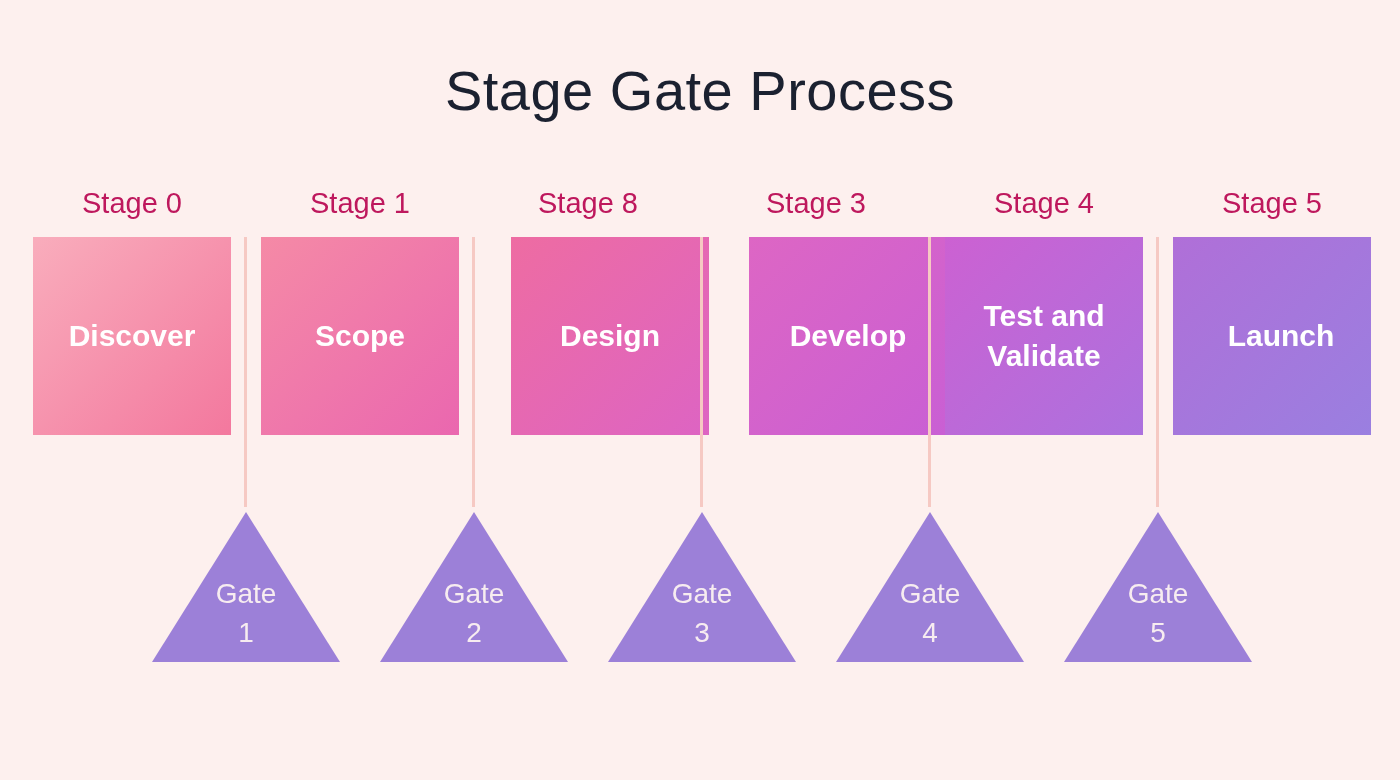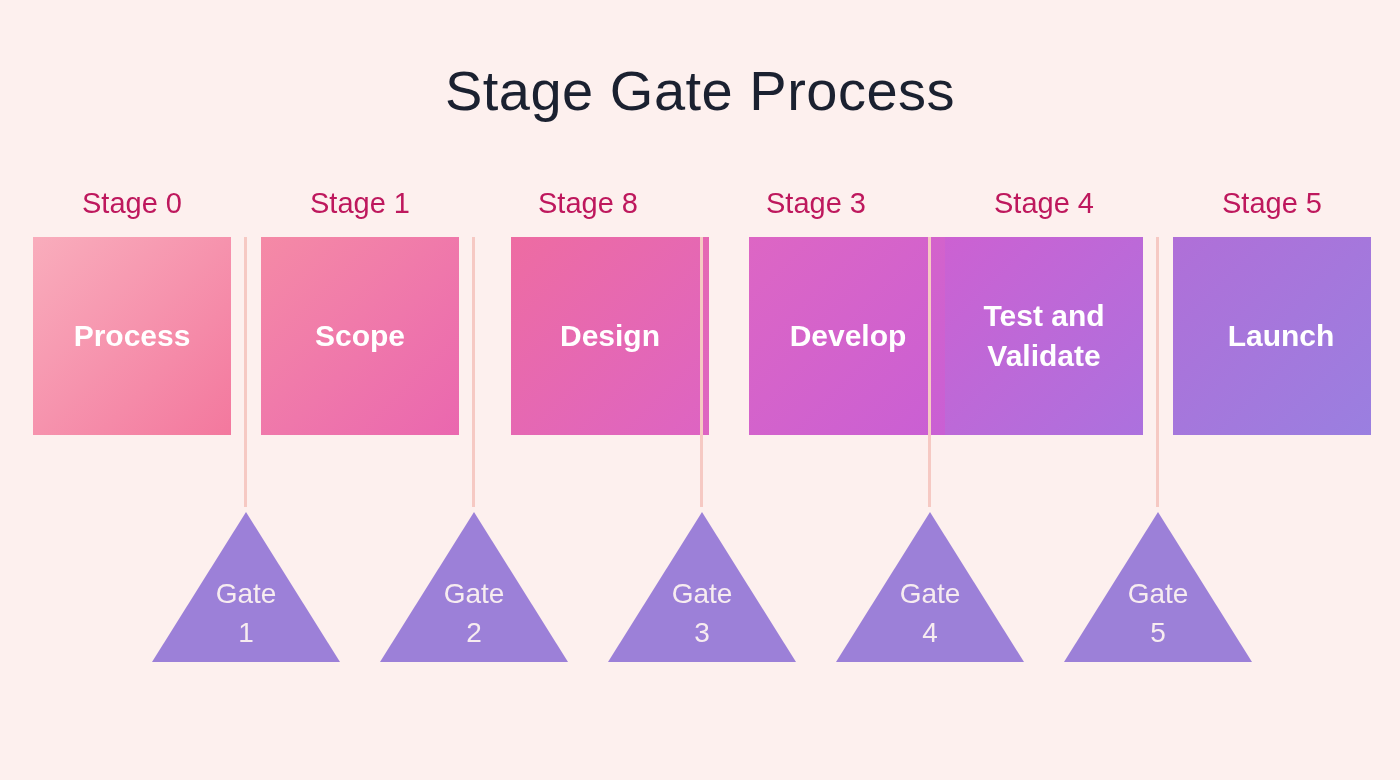--- a/index.html
+++ b/index.html
@@ -89,21 +89,21 @@
 </head>
 <body>
 
 <div class="canvas" style="background: rgb(253, 240, 238);">
 
   <div class="page-title" style="color: rgb(27, 33, 48);">Stage Gate Process</div>
 
   <div class="stage-col" style="left:33px">
     <div class="stage-label">Stage 0</div>
     <div class="stage-box" id="stage-box-0" style="background: linear-gradient(135deg, rgb(249, 173, 188), rgb(243, 120, 158));">
-      <span>Process</span>
+      <span>Discover</span>
     </div>
   </div>
 
   <div class="stage-col" style="left:261px">
     <div class="stage-label">Stage 1</div>
     <div class="stage-box" id="stage-box-1" style="background: linear-gradient(135deg, rgb(245, 138, 166), rgb(234, 103, 175));">
       <span>Scope</span>
     </div>
   </div>
 

